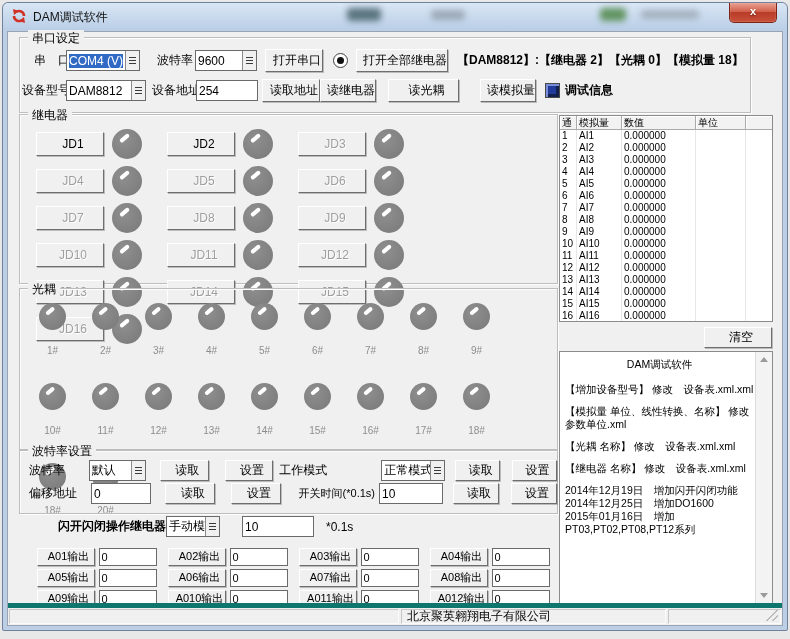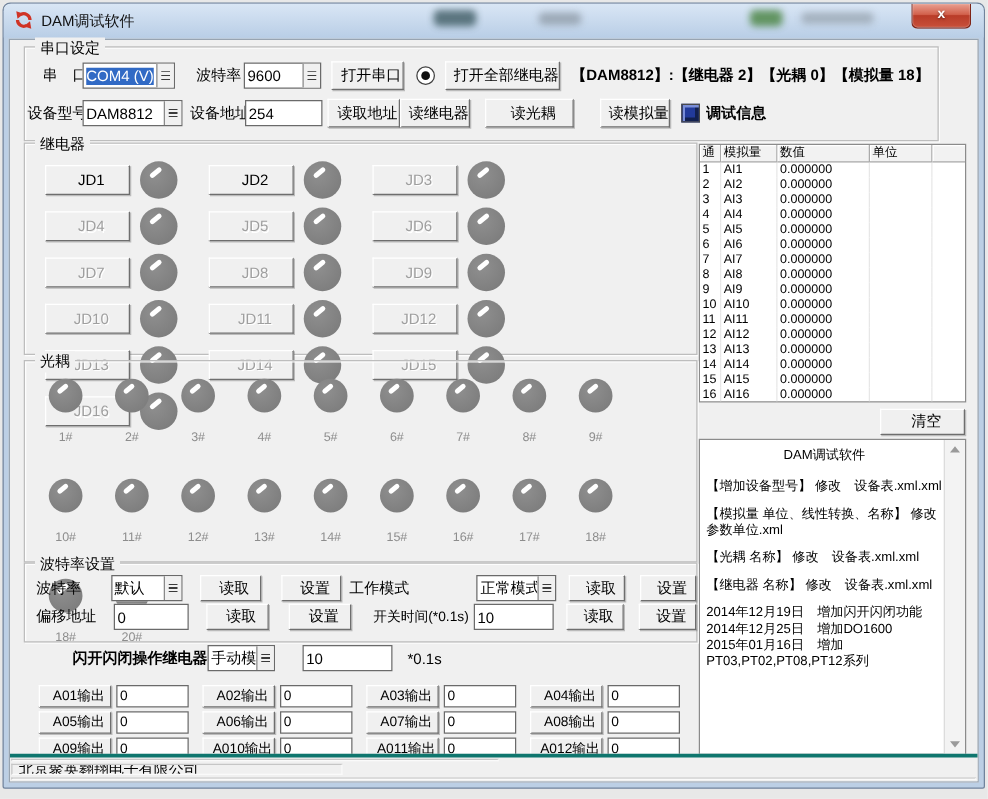--- a/index.html
+++ b/index.html
@@ -70,27 +70,27 @@
   .sarrow{position:absolute;left:0;width:15px;height:15px;display:flex;align-items:center;justify-content:center;}
   .tri-up{width:0;height:0;border-left:4px solid transparent;border-right:4px solid transparent;border-bottom:5px solid #9a9a9a;}
   .tri-down{width:0;height:0;border-left:4px solid transparent;border-right:4px solid transparent;border-top:5px solid #9a9a9a;}
 
   
   .brow{display:flex;align-items:center;height:23px;margin-top:0;}
   .brow .btn{height:21px;}
 
   
   .outgrid{position:absolute;left:23px;top:514px;width:530px;display:flex;flex-wrap:wrap;}
-  .outcell{width:131px;height:21px;display:flex;align-items:center;}
+  .outcell{width:131px;height:21px;display:flex;align-items:center;justify-content:center;}
   .outcell .btn{width:58px;height:18px;font-size:11px;}
   .outcell .field{width:58px;height:18px;margin-left:4px;}
   .outcell .field input{font-size:11px;}
 
   
-  .statusbar{position:absolute;left:0;bottom:0;width:100%;height:22px;background:#f0f0f0;border-top:3px solid #0f766e;display:flex;box-sizing:border-box;flex-direction:column;}
+  .statusbar{position:absolute;left:0;bottom:0;width:100%;height:22px;background:#f0f0f0;border-top:5px solid #0f766e;display:flex;box-sizing:border-box;}
   .seg{box-sizing:border-box;border:1px solid;border-color:#c6c6c6 #fafafa #fafafa #c6c6c6;margin:1px;display:flex;align-items:center;padding:0 5px;white-space:nowrap;overflow:hidden;}
   .seg1{width:390px;} .seg2{width:265px;} .seg3{flex:1;position:relative;}
   .grip{position:absolute;right:2px;bottom:2px;width:12px;height:12px;background:
     linear-gradient(135deg,transparent 0 50%,#bbb 50% 58%,transparent 58% 72%,#bbb 72% 80%,transparent 80%);}
 </style>
 </head>
 <body>
 
 <div class="win">
   <div class="titlebar">

